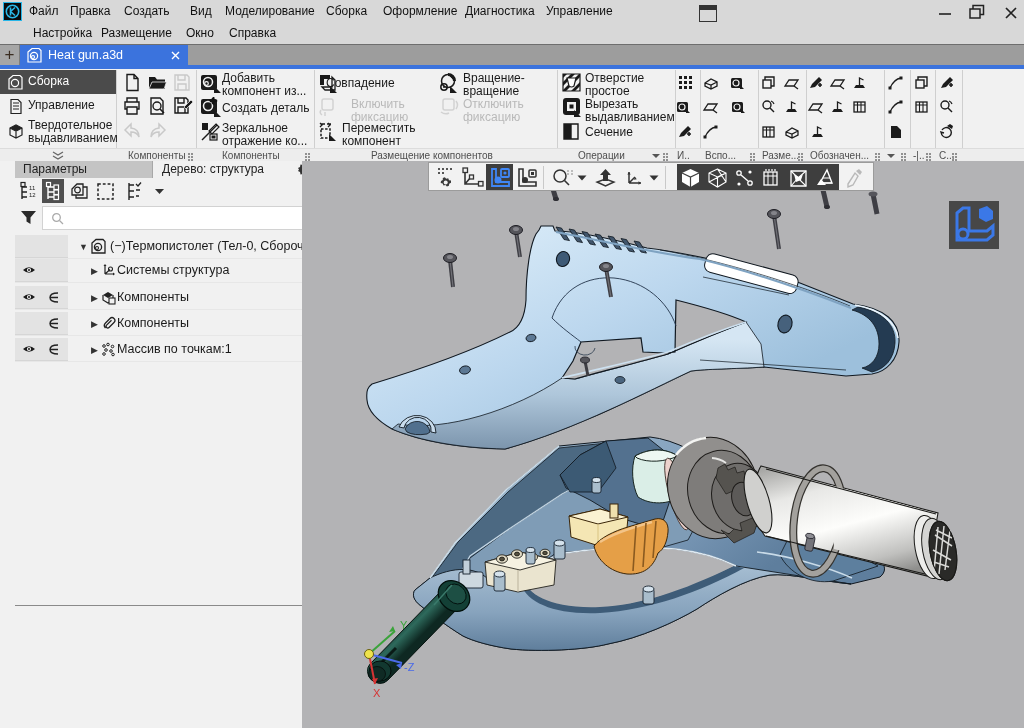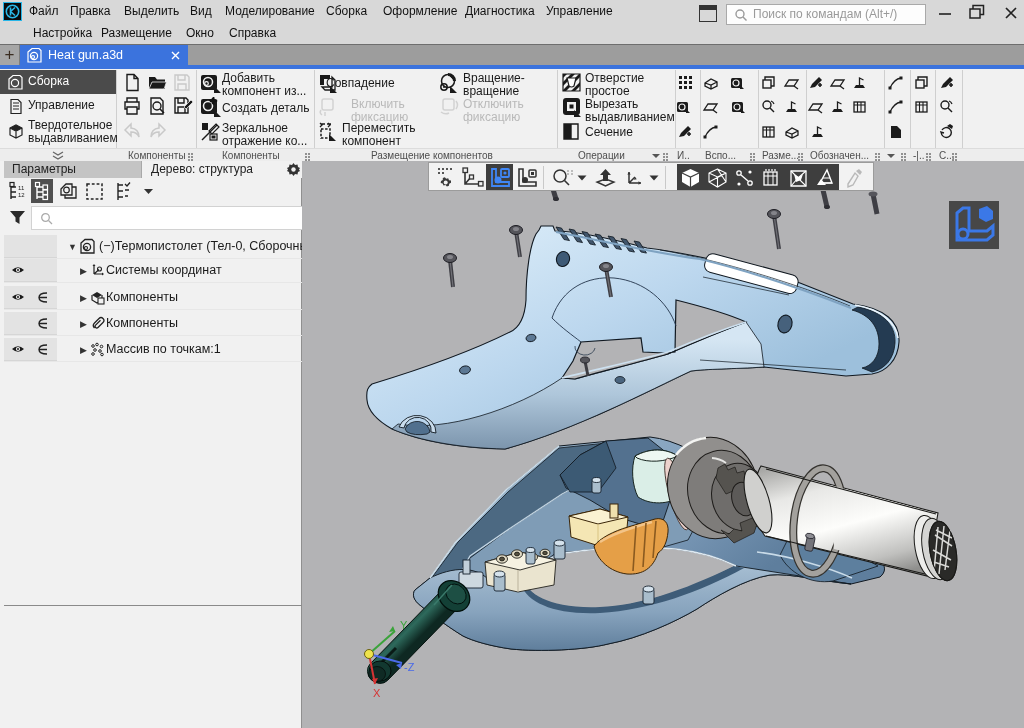--- a/index.html
+++ b/index.html
@@ -37,21 +37,21 @@
 #nav1 { top:1px; height:24px; background:#4b4b4b; color:#fff; }
 #nav2 { top:26px; height:23px; }
 #nav3 { top:49px; height:27px; }
 .navtxt { position:absolute; left:28px; top:0; }
 
 
 .rbtn { position:absolute; font-size:12px; color:#1a1a1a; line-height:12.5px; }
 .rbtn.dis { color:#b9b9b9; }
 
 
-#panel { left:4px; top:161px; width:298px; height:567px; background:#f1f1f1; border-right:1px solid #8f8f8f; }
+#panel { left:15px; top:161px; width:298px; height:567px; background:#f1f1f1; border-right:1px solid #8f8f8f; }
 #ptab1 { position:absolute; left:0; top:0; width:138px; height:17px; background:#c4c4c4; border-right:1px solid #a8a8a8; font-size:12px; color:#222; line-height:17px; padding-left:8px; }
 #ptab2 { position:absolute; left:139px; top:0; width:163px; height:17px; background:#f1f1f1; font-size:12px; color:#222; line-height:17px; padding-left:8px; }
 #ptoolbar { position:absolute; left:0; top:17px; width:302px; height:27px; }
 #pfilter { position:absolute; left:0; top:44px; width:302px; height:26px; }
 #searchtree { position:absolute; left:27px; top:1px; width:274px; height:24px; background:#fff; border:1px solid #d2d2d2; }
 .trow { position:absolute; left:0; width:301px; height:24px; font-size:12.5px; color:#1a1a1a; white-space:nowrap; overflow:hidden; border-bottom:1px solid #e7e7e7; }
 .gutter { position:absolute; left:0; top:0; width:53px; height:23px; background:#e3e3e3; border-bottom:1px solid #d6d6d6; }
 .eye { position:absolute; left:7px; top:5px; }
 .membr { position:absolute; left:32px; top:3px; font-size:14px; color:#222; font-family:"Liberation Serif",serif; }
 .texp { position:absolute; font-size:9px; color:#333; }
@@ -72,43 +72,37 @@
   <div class="abs" id="menubar">
     <div id="logo">
       <svg width="17" height="17" viewBox="0 0 17 17">
           <circle cx="8.5" cy="8.5" r="6.2" fill="none" stroke="#2ab9ea" stroke-width="1.6"></circle>
           <path d="M6.5 4.5 v8 M6.5 8.5 L11 4.5 M6.5 8.5 L11 12.5" stroke="#2ab9ea" stroke-width="1.6" fill="none"></path>
         </svg>
     </div>
     <div class="mrow" style="top:0">
       <span class="mitem" style="left:29px">Файл</span>
       <span class="mitem" style="left:70px">Правка</span>
-      <span class="mitem" style="left:124px">Выделить</span>
+      <span class="mitem" style="left:124px">Создать</span>
       <span class="mitem" style="left:190px">Вид</span>
       <span class="mitem" style="left:225px">Моделирование</span>
       <span class="mitem" style="left:326px">Сборка</span>
       <span class="mitem" style="left:383px">Оформление</span>
       <span class="mitem" style="left:465px">Диагностика</span>
       <span class="mitem" style="left:546px">Управление</span>
     </div>
     <div class="mrow" style="top:22px">
       <span class="mitem" style="left:33px">Настройка</span>
       <span class="mitem" style="left:101px">Размещение</span>
       <span class="mitem" style="left:186px">Окно</span>
       <span class="mitem" style="left:229px">Справка</span>
     </div>
     <div style="position:absolute; left:699px; top:5px; width:18px; height:17px; border:1.5px solid #333; background:#d8d8d8;">
         <div style="position:absolute;left:0;top:0;width:100%;height:4px;background:#333"></div>
       </div>
-    <div id="searchbox">Поиск по командам (Alt+/)
-      <svg style="position:absolute;left:7px;top:3px" width="14" height="14" viewBox="0 0 14 14">
-          <circle cx="6" cy="6" r="4" fill="none" stroke="#9a9a9a" stroke-width="1.4"></circle>
-          <path d="M9 9 L12.5 12.5" stroke="#9a9a9a" stroke-width="1.4"></path>
-        </svg>
-    </div>
     <svg class="winbtn" style="left:936px" width="18" height="26" viewBox="0 0 18 26">
         <path d="M3 14 H15" stroke="#222" stroke-width="1.6"></path>
       </svg>
     <svg class="winbtn" style="left:967px" width="20" height="26" viewBox="0 0 20 26">
         <rect x="3" y="9" width="10" height="9" fill="none" stroke="#222" stroke-width="1.5"></rect>
         <path d="M6 9 V5.5 H16.5 V14.5 H13" fill="none" stroke="#222" stroke-width="1.5"></path>
       </svg>
     <svg class="winbtn" style="left:1002px" width="18" height="26" viewBox="0 0 18 26">
         <path d="M4 8 L14 18 M14 8 L4 18" stroke="#222" stroke-width="1.7"></path>
       </svg>
@@ -451,21 +445,21 @@
           <path d="M1 6 Q7 0.5 13 6 Q7 11.5 1 6 Z" fill="#1a1a1a"></path>
           <circle cx="7" cy="6" r="2.1" fill="#f1f1f1"></circle>
           <circle cx="7" cy="6" r="1" fill="#1a1a1a"></circle>
         </svg>
       <span class="texp" style="left:76px;top:7px">▶</span>
       <svg style="position:absolute;left:86px;top:4px" width="15" height="15" viewBox="0 0 15 15">
           <path d="M4 11 L4 3 M4 11 L12 11 M4 11 L9 6.5" fill="none" stroke="#222" stroke-width="1.2"></path>
           <path d="M2.5 3 l1.5 -2 1.5 2 z M12 9.5 l2 1.5 -2 1.5 z" fill="#222"></path>
           <circle cx="9.5" cy="6" r="2" fill="none" stroke="#222" stroke-width="1.1"></circle>
         </svg>
-      <span class="ttxt" style="left:102px">Системы координат</span>
+      <span class="ttxt" style="left:102px">Системы структура</span>
       </div>
     <div class="trow" style="top:125px">
         <div class="gutter"></div>
       <svg class="eye" width="14" height="12" viewBox="0 0 14 12">
           <path d="M1 6 Q7 0.5 13 6 Q7 11.5 1 6 Z" fill="#1a1a1a"></path>
           <circle cx="7" cy="6" r="2.1" fill="#f1f1f1"></circle>
           <circle cx="7" cy="6" r="1" fill="#1a1a1a"></circle>
         </svg>
       <svg class="membr" style="top:5px" width="13" height="13" viewBox="0 0 13 13">
           <path d="M11 2 Q3 2 3 6.5 Q3 11 11 11 M3.5 6.5 H11" fill="none" stroke="#222" stroke-width="1.4"></path>

